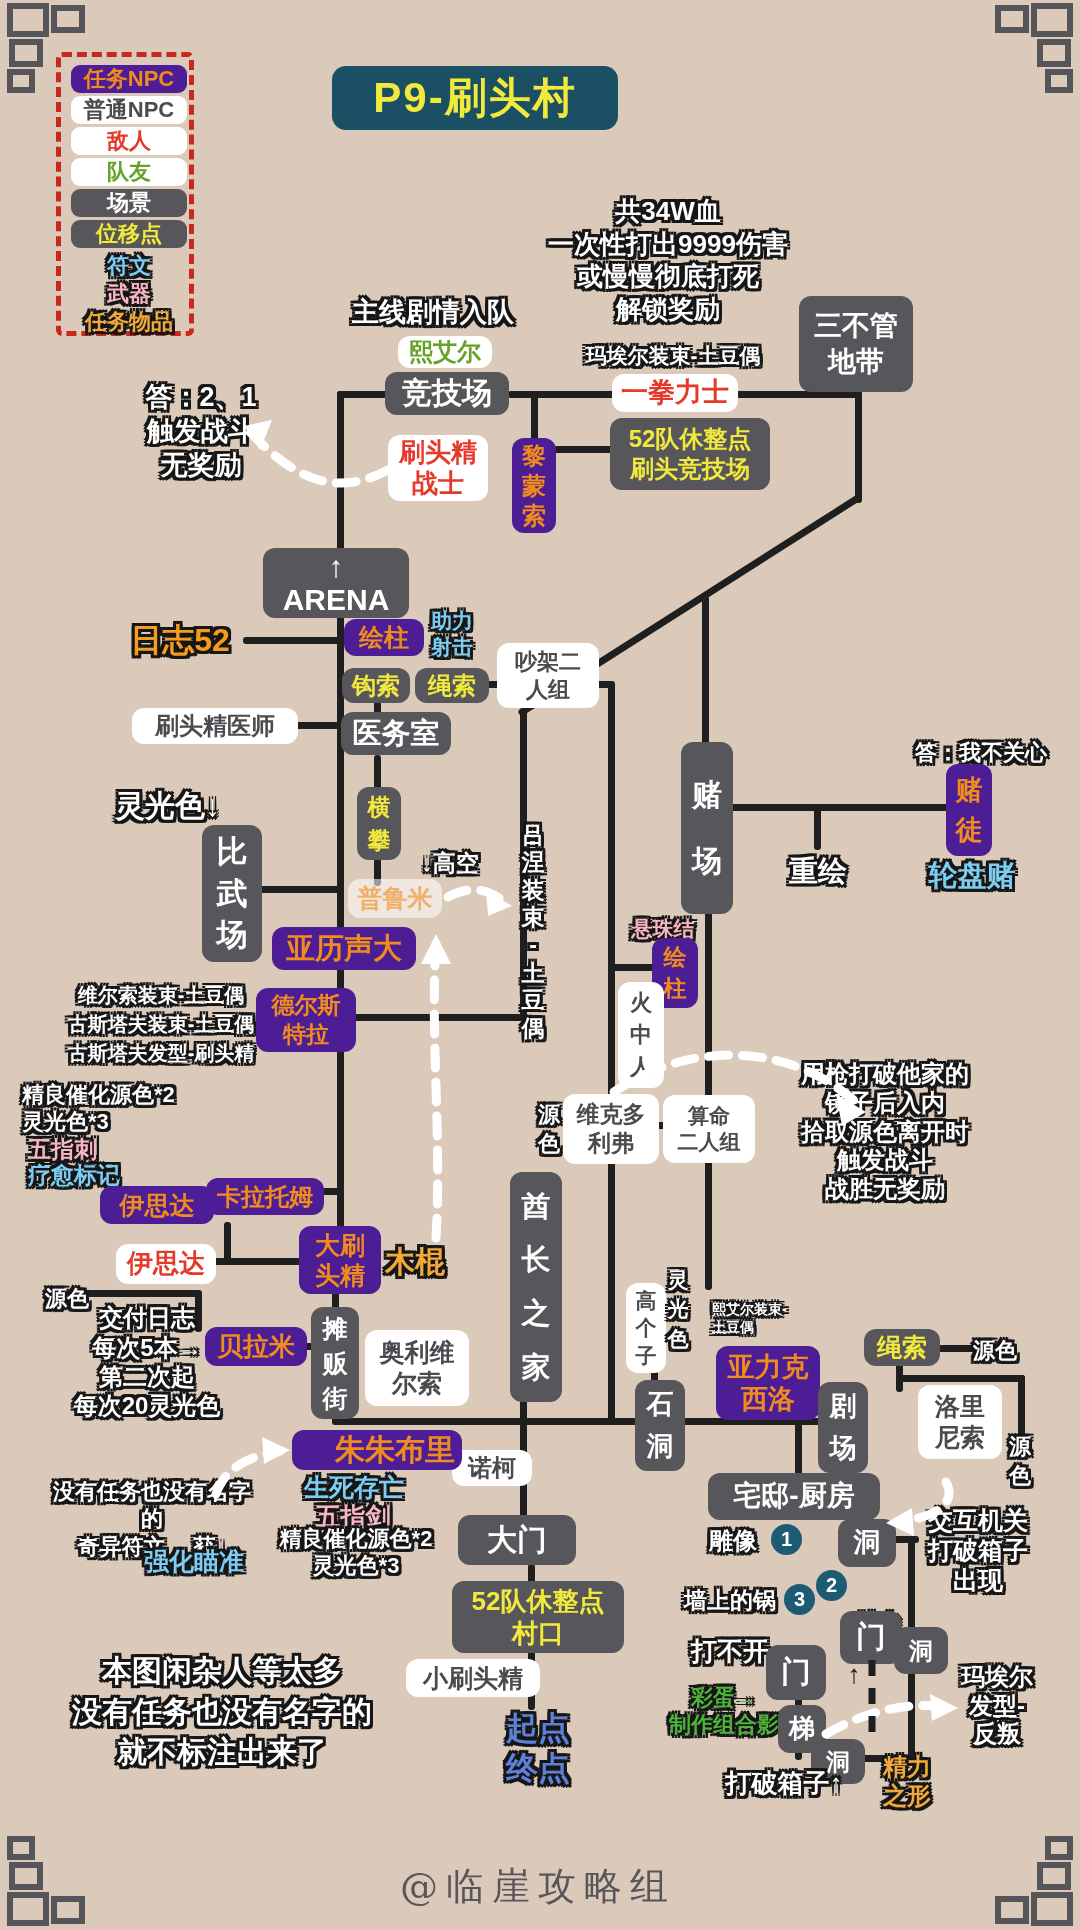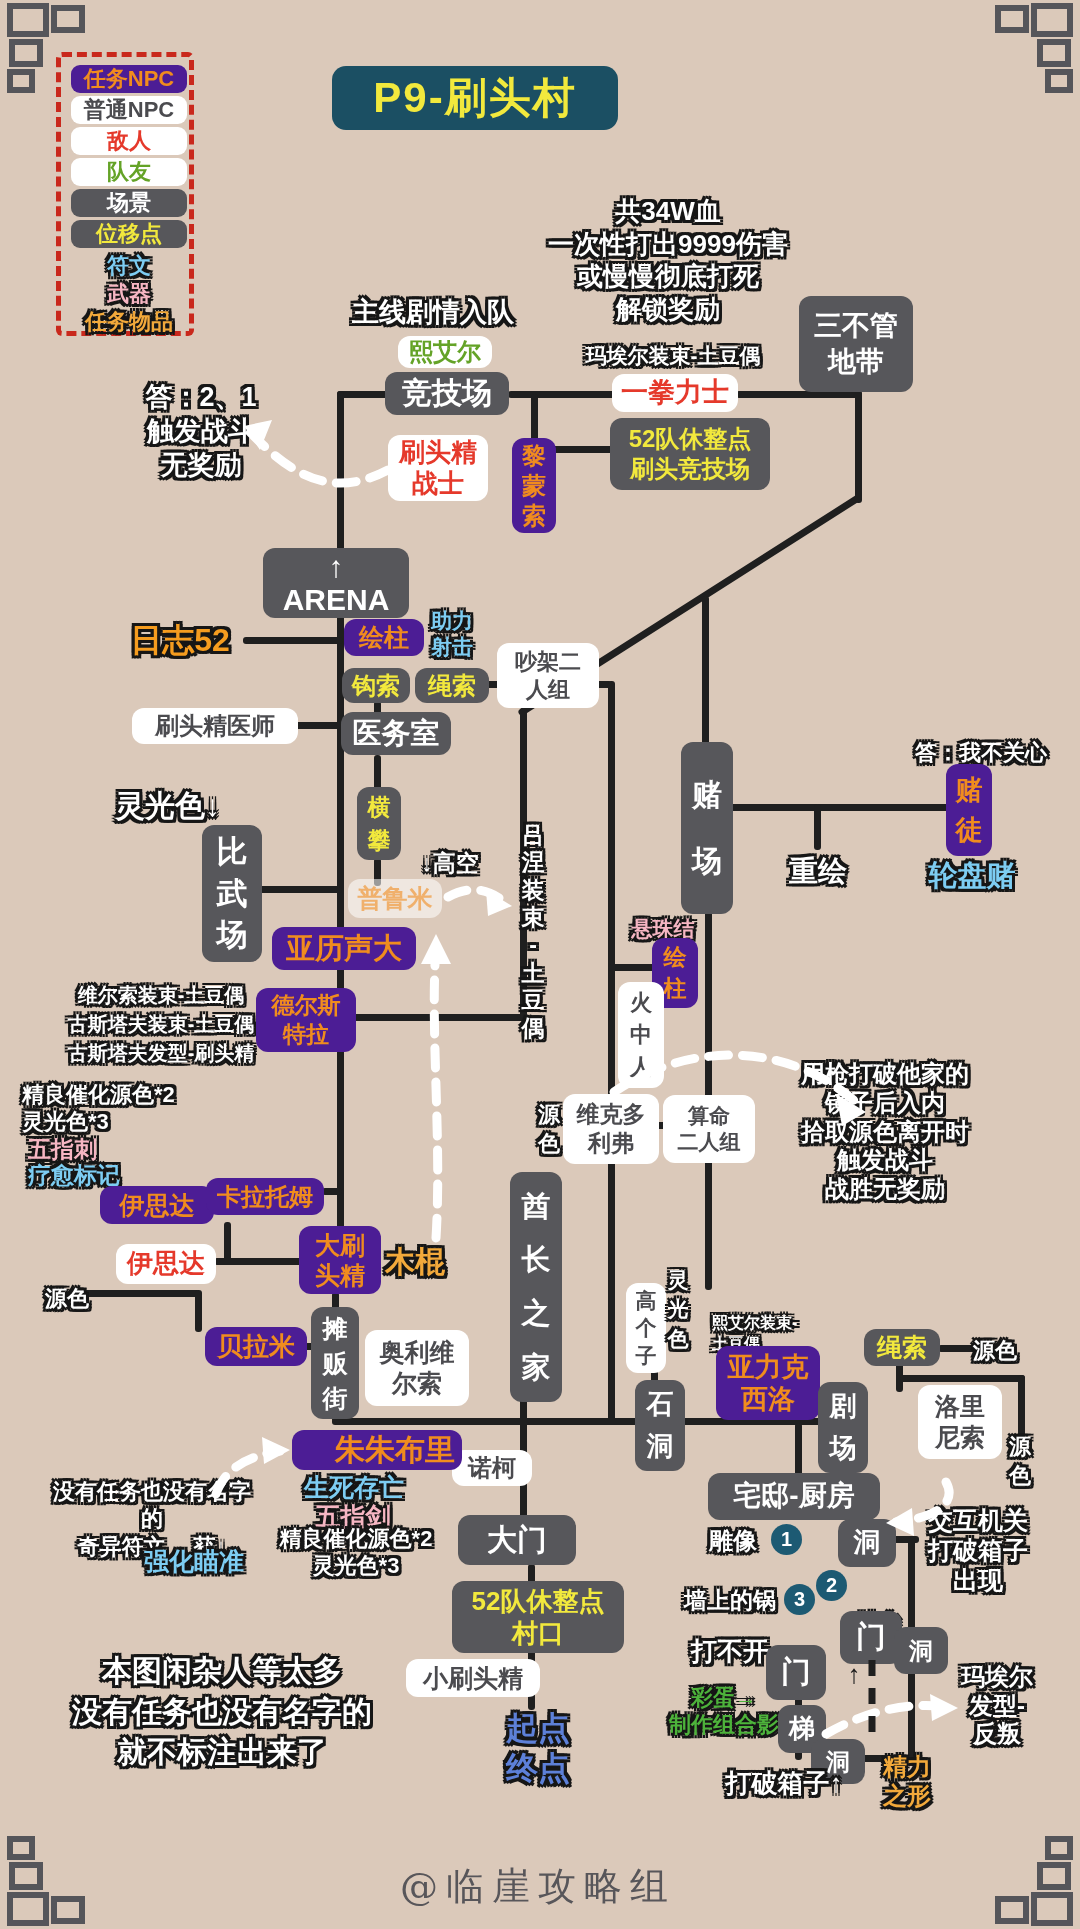--- a/index.html
+++ b/index.html
@@ -238,21 +238,21 @@
       <div class="node pill dark" style="left: 510px; top: 1172px; width: 52px; height: 230px; font-size: 29px; line-height: 1.85;">酋
 长
 之
 家</div>
       <div class="node pill wd" style="left: 626px; top: 1283px; width: 40px; height: 90px; font-size: 21px; line-height: 1.3;">高
 个
 子</div>
       <div class="node ol ow" style="left: 656px; top: 1262px; width: 44px; height: 94px; font-size: 21px; line-height: 1.4;">灵
 光
 色</div>
-      <div class="node ol ow alL" style="left: 712px; top: 1290px; width: 145px; height: 56px; font-size: 16px; line-height: 1.3; margin-top: 16px;">熙艾尔装束-
+      <div class="node ol ow alL" style="left: 712px; top: 1290px; width: 145px; height: 56px; font-size: 14px; line-height: 1.3;">熙艾尔装束-
 土豆偶</div>
       <div class="node pill wo" style="left: 716px; top: 1346px; width: 104px; height: 74px; font-size: 27px; line-height: 1.2;">亚力克
 西洛</div>
       <div class="node pill darky" style="left: 864px; top: 1329px; width: 76px; height: 37px; font-size: 25px;">绳索</div>
       <div class="node ol ow" style="left: 962px; top: 1336px; width: 66px; height: 30px; font-size: 22px;">源色</div>
       <div class="node pill dark" style="left: 818px; top: 1382px; width: 50px; height: 91px; font-size: 27px; line-height: 1.55;">剧
 场</div>
       <div class="node pill wd" style="left: 918px; top: 1385px; width: 84px; height: 74px; font-size: 25px; line-height: 1.25;">洛里
 尼索</div>
       <div class="node ol ow" style="left: 998px; top: 1430px; width: 44px; height: 64px; font-size: 22px; line-height: 1.3;">源
@@ -294,20 +294,24 @@
       <div class="node pill wd" style="left: 452px; top: 1450px; width: 80px; height: 36px; font-size: 24px;">诺柯</div>
       <div class="node pill wo" style="left: 292px; top: 1430px; width: 134px; height: 40px; font-size: 30px; padding-left: 36px;">朱朱布里</div>
       <div class="node ol ob" style="left: 296px; top: 1472px; width: 116px; height: 30px; font-size: 25px;">生死存亡</div>
       <div class="node ol op" style="left: 308px; top: 1501px; width: 90px; height: 30px; font-size: 25px;">五指剑</div>
       <div class="node ol ow" style="left: 270px; top: 1526px; width: 172px; height: 54px; font-size: 22px; line-height: 1.22;">精良催化源色*2
 灵光色*3</div>
       <div class="node ol ow" style="left: 44px; top: 1490px; width: 216px; height: 58px; font-size: 22px; line-height: 1.25;">没有任务也没有名字的
 奇异符文　 获↓</div>
       <div class="node ol ob" style="left: 136px; top: 1546px; width: 116px; height: 30px; font-size: 25px;">强化瞄准</div>
       <div class="node ol ow" style="left: 34px; top: 1284px; width: 66px; height: 30px; font-size: 22px;">源色</div>
+      <div class="node ol ow" style="left: 52px; top: 1310px; width: 190px; height: 104px; font-size: 24px; line-height: 1.22;">交付日志
+每次5本→
+第二次起
+每次20灵光色</div>
       <div class="node pill wo" style="left: 205px; top: 1327px; width: 102px; height: 39px; font-size: 26px;">贝拉米</div>
       <div class="node pill dark" style="left: 311px; top: 1307px; width: 48px; height: 112px; font-size: 25px; line-height: 1.4;">摊
 贩
 街</div>
       <div class="node pill wd" style="left: 365px; top: 1330px; width: 104px; height: 76px; font-size: 25px; line-height: 1.25;">奥利维
 尔索</div>
       <div class="node ol ow" style="left: 52px; top: 1650px; width: 340px; height: 124px; font-size: 30px; line-height: 1.35;">本图闲杂人等太多
 没有任务也没有名字的
 就不标注出来了</div>
     </div>

